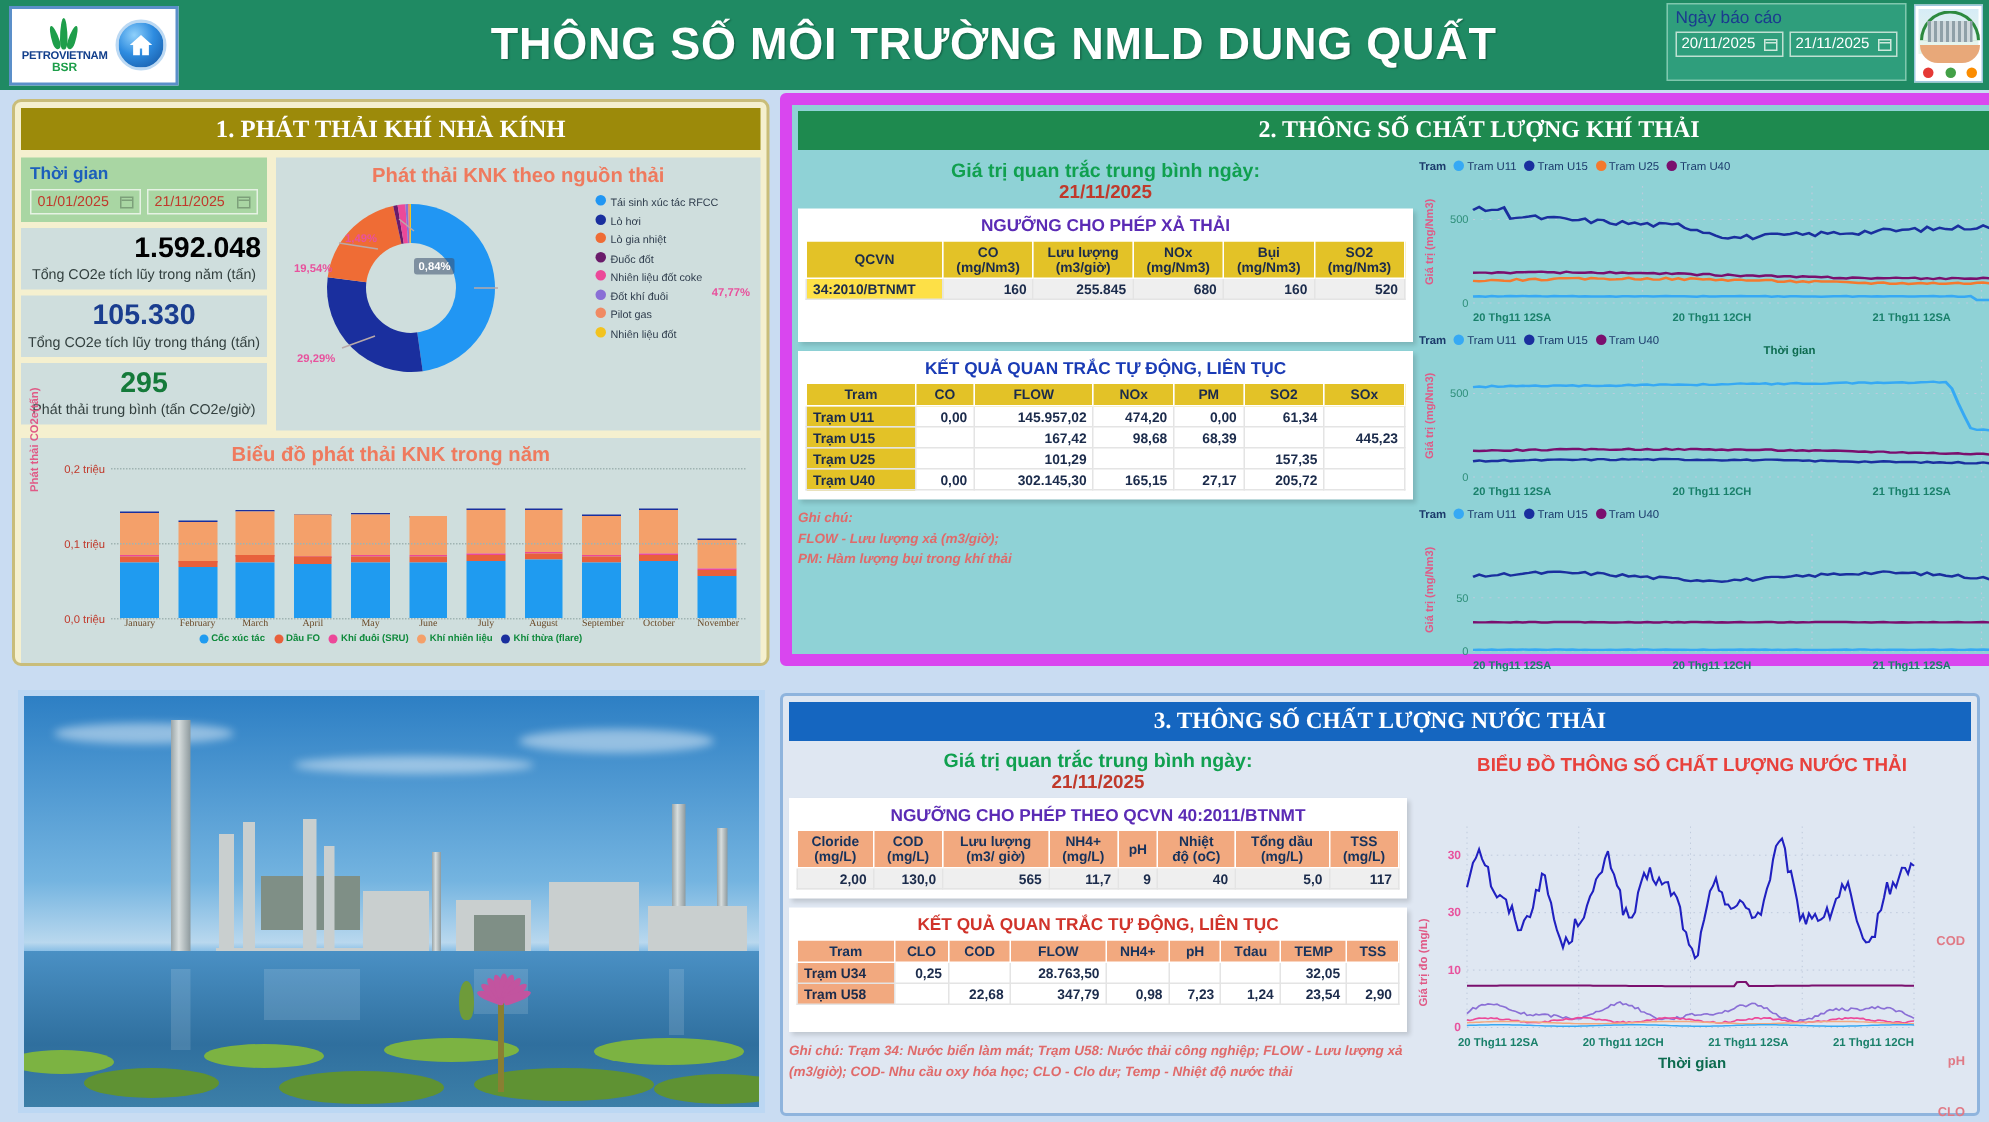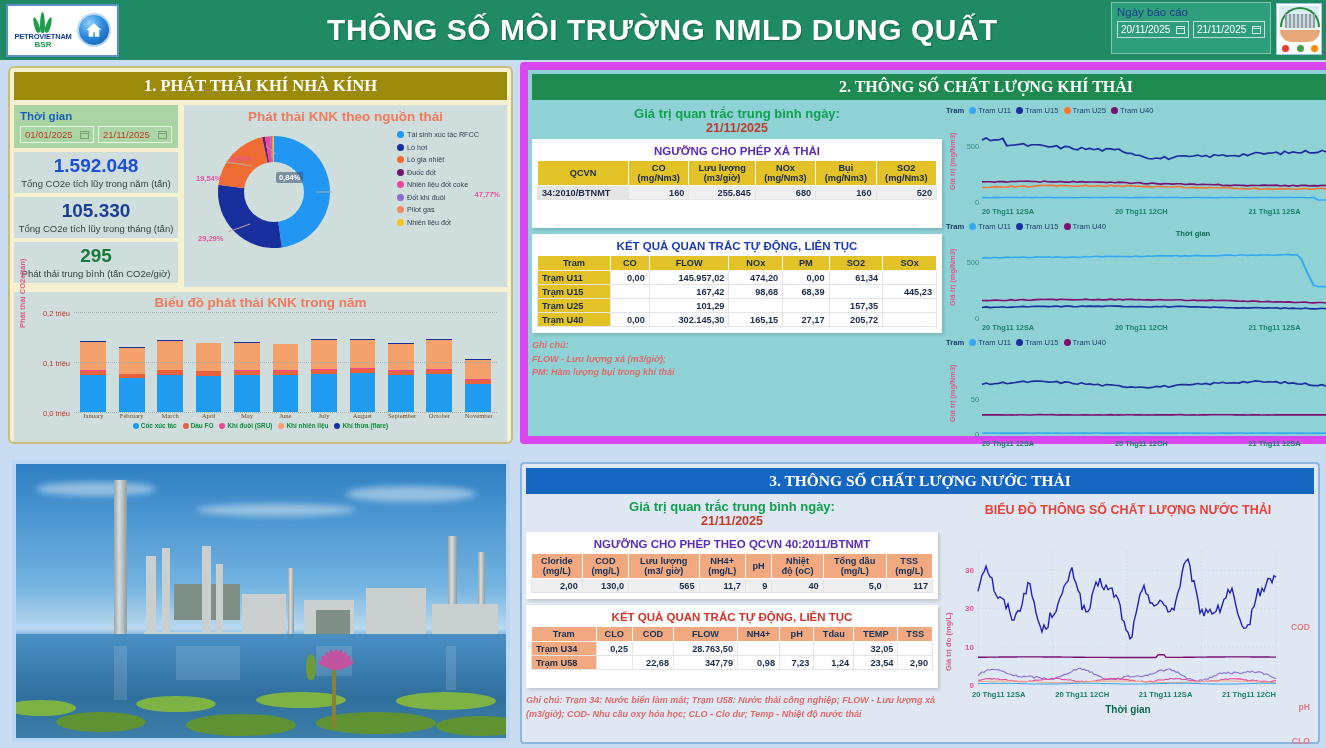--- a/index.html
+++ b/index.html
@@ -85,36 +85,36 @@
   .tf-pill {
     flex:1; border:1px solid #e6f2e4; font-size:9.5px; color:#c0392b;
     padding:2px 4px; display:flex; justify-content:space-between; align-items:center;
   }
   .tf-pill .cal-ic { border-color:#7da07a; }
   .tf-pill .cal-ic::before { background:#7da07a; }
   .kpi-list { margin-top:4px; }
   .kpi { background:#cfdedd; margin-bottom:4px; padding:3px 4px 4px; text-align:center; }
   .kpi-val { font-size:19px; font-weight:bold; }
   .kpi-lab { font-size:9.5px; color:#33403f; margin-top:1px; }
-  .kpi.k1 .kpi-val { color:#1d4ed8; }
+  .kpi.k1 .kpi-val { color:#000000;text-align:right; }
   .kpi.k2 .kpi-val { color:#1a3d8f; }
   .kpi.k3 .kpi-val { color:#157a3a; }
 
   .donut-card { flex:1; background:#cfdedd; padding:4px 2px; }
   .donut-title { text-align:center; color:#ef7a5e; font-size:13.5px; font-weight:bold; }
   .donut-wrap { position:relative; height:135px; }
   .donut-svg { position:absolute; left:18px; top:2px; }
   .pct { position:absolute; font-size:7.5px; color:#e8529d; font-weight:bold; }
   .pct.p1 { left:44px; top:30px;text-align:right; }
   .pct.p2 { left:10px; top:50px; }
   .pct.p3 { left:12px; top:110px; }
   .pct.p4 { right:5px; top:66px; }
   .pct.inner { left:90px; top:48px; background:rgba(60,80,110,.55); color:#fff; padding:1px 3px; border-radius:2px;}
   .donut-legend { position:absolute; right:2px; top:6px; width:106px; }
-  .dl-item { display:flex; align-items:center; gap:3px; margin-bottom:3.5px; }
+  .dl-item { display:flex; gap:3px; margin-bottom:3.5px; }
   .dl-dot { width:7px; height:7px; border-radius:50%; flex:none; }
   .dl-txt { font-size:7.2px; color:#2f3d4d; white-space:nowrap; }
 
   .bar-card { margin-top:5px; background:#cfdedd; padding:3px 4px 2px; height:150px; position:relative;}
   .bar-title { text-align:center; color:#ef7a5e; font-size:13.5px; font-weight:bold; }
   .bar-plot { position:relative; height:100px; margin-left:56px; margin-right:6px; margin-top:2px; }
   .bar-ylabel {
     position:absolute; left:4px; top:36px; font-size:7.5px; color:#e05a86; font-weight:bold;
     transform:rotate(-90deg); transform-origin:left top; white-space:nowrap;
   }
@@ -561,21 +561,21 @@
                   <th>QCVN</th>
                   <th>CO<br>(mg/Nm3)</th>
                   <th>Lưu lượng<br>(m3/giờ)</th>
                   <th>NOx<br>(mg/Nm3)</th>
                   <th>Bụi<br>(mg/Nm3)</th>
                   <th>SO2<br>(mg/Nm3)</th>
                 </tr>
               </thead>
             <tbody>
                 <tr class="alt" id="p2-th-row">
-                  <td style="text-align: left; background: #e5e5e5;">34:2010/BTNMT</td>
+                  <td style="text-align: left; background: #fde047;">34:2010/BTNMT</td>
                   <td>160</td>
                   <td>255.845</td>
                   <td>680</td>
                   <td>160</td>
                   <td>520</td>
                 </tr>
               </tbody>
           </table>
           <div style="height:22px"></div>
         </div>

